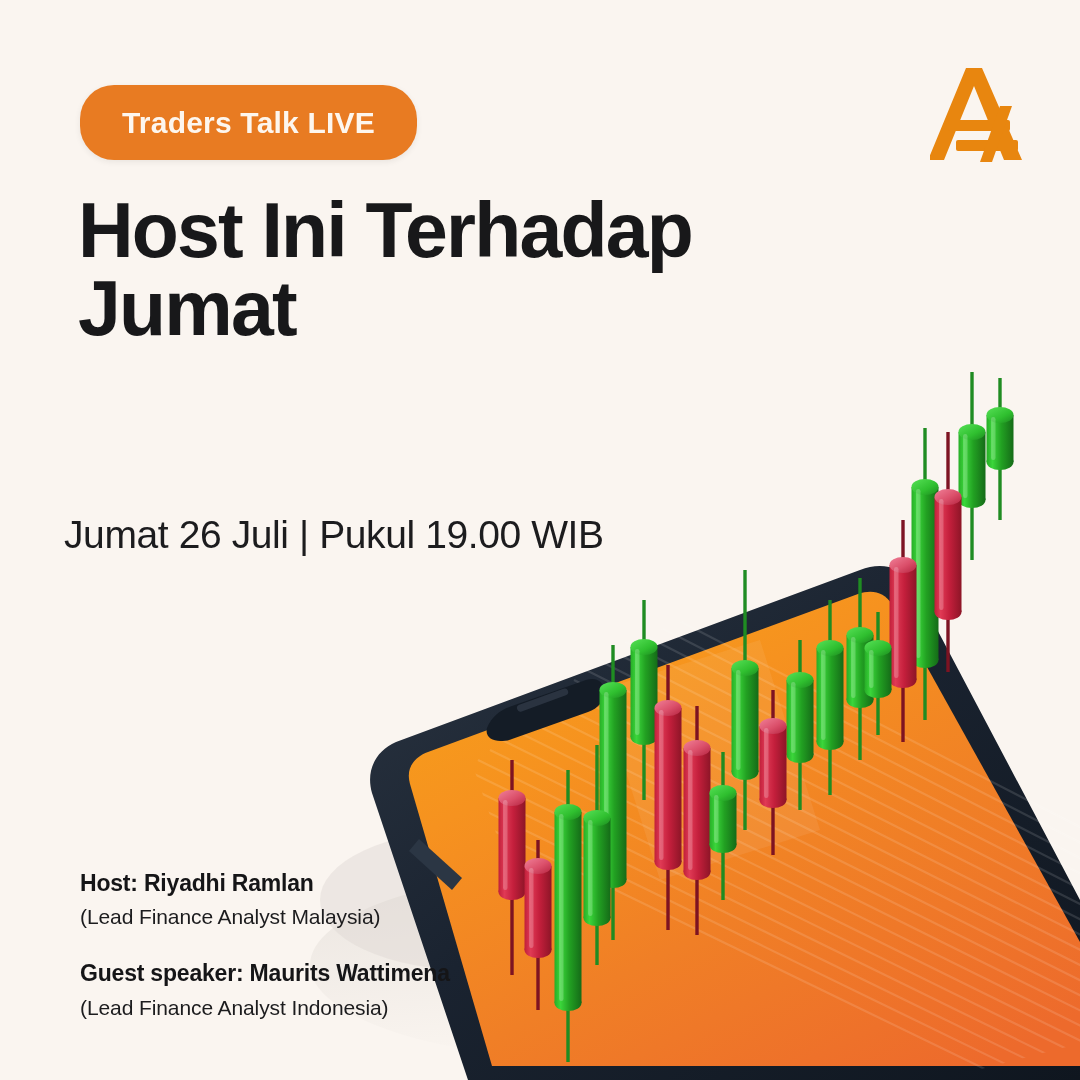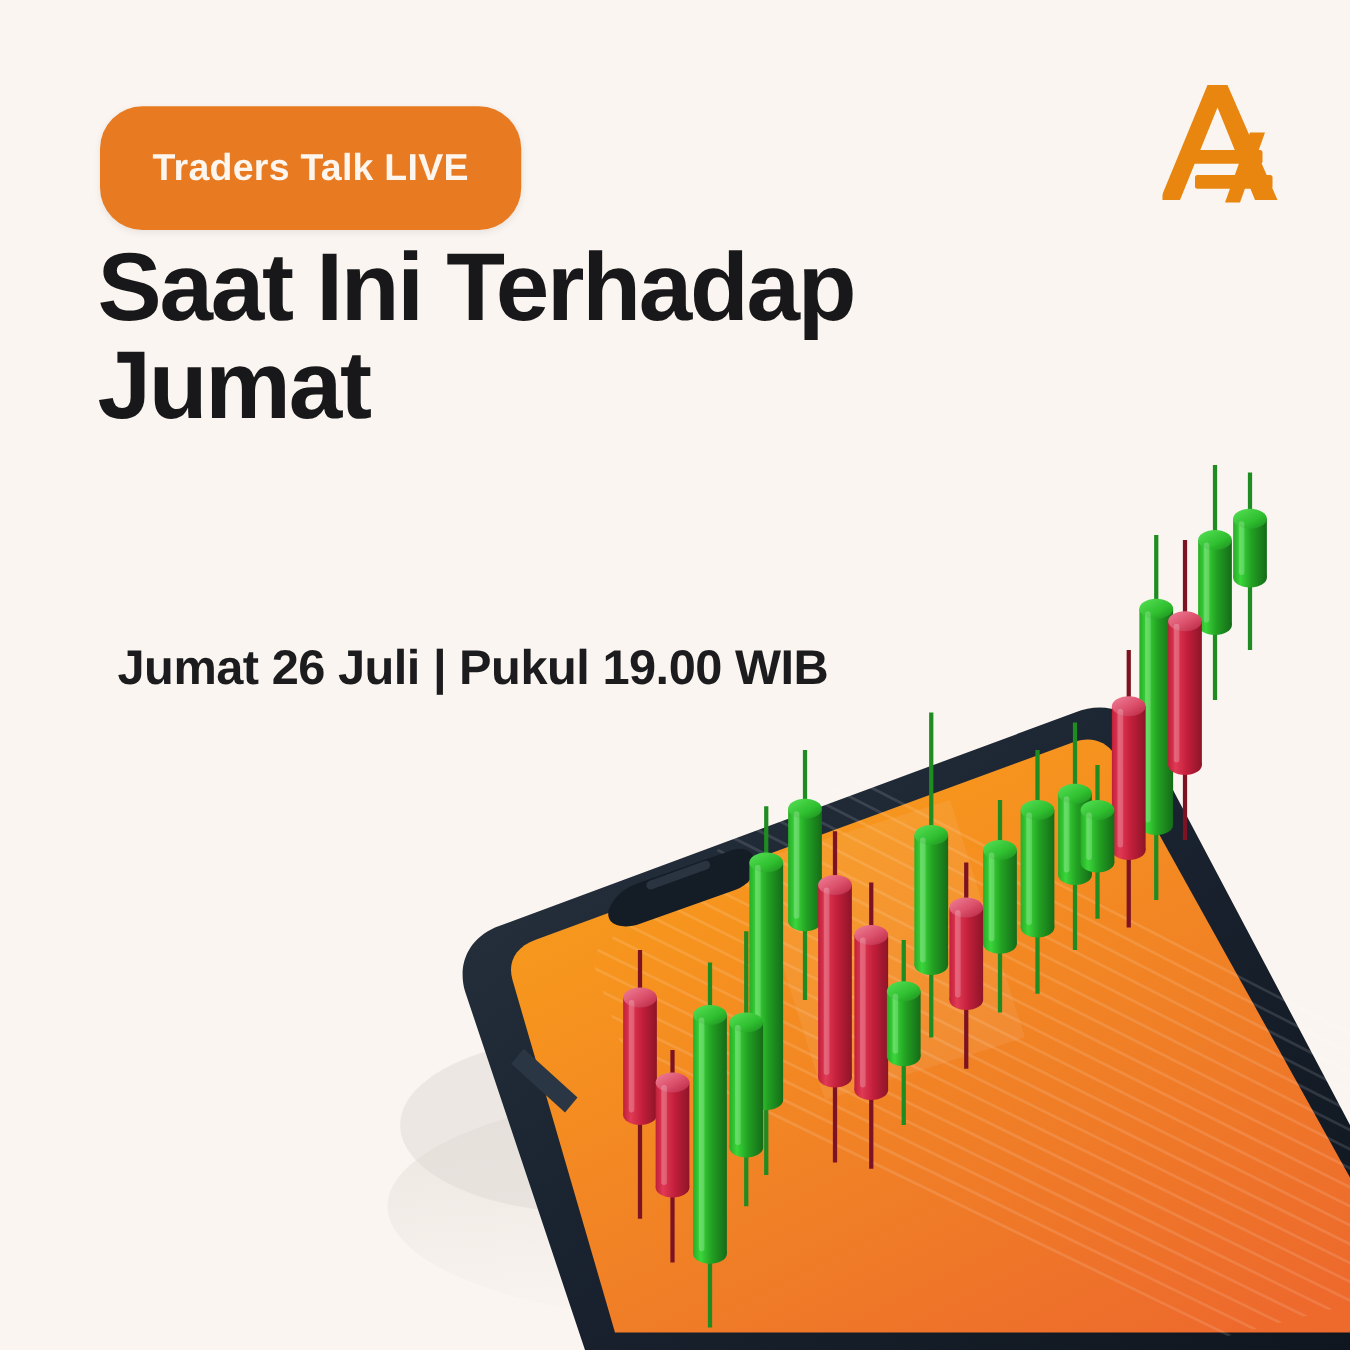--- a/index.html
+++ b/index.html
@@ -10,43 +10,43 @@
     position:relative;
   }
   .canvas{position:absolute;inset:0;width:1080px;height:1080px;overflow:hidden;background:#faf5f0;}
 
   
   .logo{position:absolute;left:930px;top:62px;width:100px;height:105px;}
 
   
   .badge{
     position:absolute;left:80px;top:85px;height:67px;
-    padding:16px 42px;border-radius:34px;
+    padding:4px 42px;border-radius:34px;
     background:#e87b22;
     display:flex;align-items:center;justify-content:center;
     box-shadow:0 2px 6px rgba(0,0,0,.07);
   }
   .badge-label{
     color:#fdf6ee;font-size:30px;font-weight:bold;letter-spacing:.2px;
     white-space:nowrap;
   }
 
   
   .headline{
     position:absolute;left:78px;top:192px;width:760px;
     color:#18181a;
     font-size:77px;line-height:1.01;font-weight:bold;
     letter-spacing:-1.8px;
   }
   .headline div{white-space:nowrap;}
 
   
   .dateline{
-    position:absolute;left:94px;top:513px;
-    color:#1c1c1e;font-size:39px;font-weight:700;letter-spacing:-.4px;
+    position:absolute;left:64px;top:513px;
+    color:#1c1c1e;font-size:39px;font-weight:400;letter-spacing:-.4px;
     white-space:nowrap;
   }
 
   
   .credits{position:absolute;left:80px;top:868px;z-index:40;}
   .credit-block{margin-bottom:26px;}
   .credit-name{
     color:#151517;font-size:23px;font-weight:bold;letter-spacing:-.2px;
     white-space:nowrap;line-height:1.35;
   }
@@ -360,20 +360,30 @@
       <rect x="26" y="78" width="62" height="11" rx="2" fill="#e8860f"></rect>
       <path d="M 70 44 L 82 44 L 62 100 L 50 100 Z" fill="#e8860f"></path>
     </svg>
   </div>
 
   <div class="badge">
     <span class="badge-label">Traders Talk LIVE</span>
   </div>
 
   <div class="headline">
-    <div>Saat Ini Terhadap</div>
+    <div>Host Ini Terhadap</div>
     <div>Jumat</div>
   </div>
 
   <div class="dateline">Jumat 26 Juli | Pukul 19.00 WIB</div>
 
+  <div class="credits">
+    <div class="credit-block">
+      <div class="credit-name">Host: Riyadhi Ramlan</div>
+      <div class="credit-role">(Lead Finance Analyst Malaysia)</div>
+    </div>
+    <div class="credit-block">
+      <div class="credit-name">Guest speaker: Maurits Wattimena</div>
+      <div class="credit-role">(Lead Finance Analyst Indonesia)</div>
+    </div>
+  </div>
 
 </div>
 
 </body></html>

